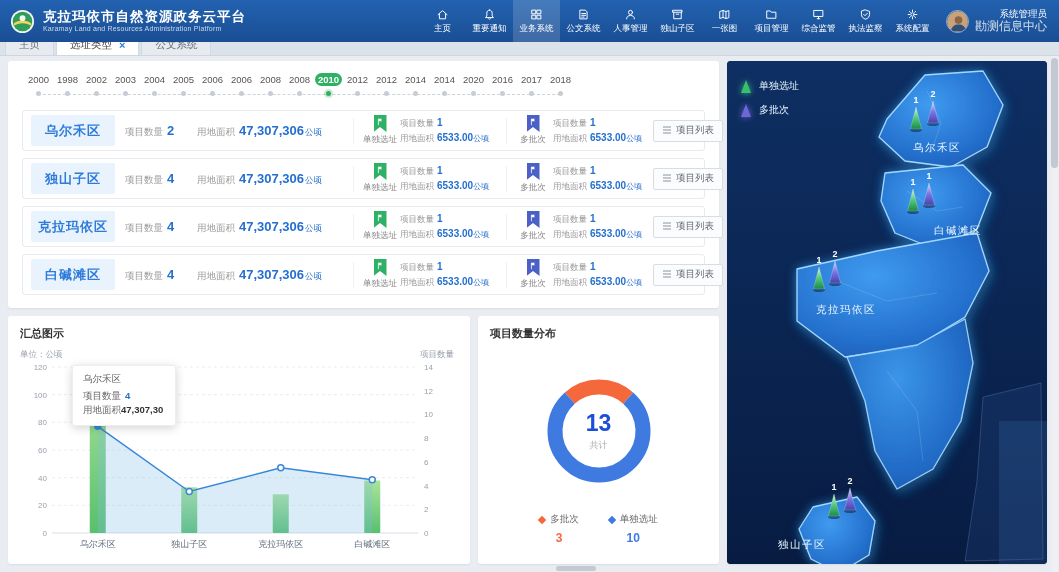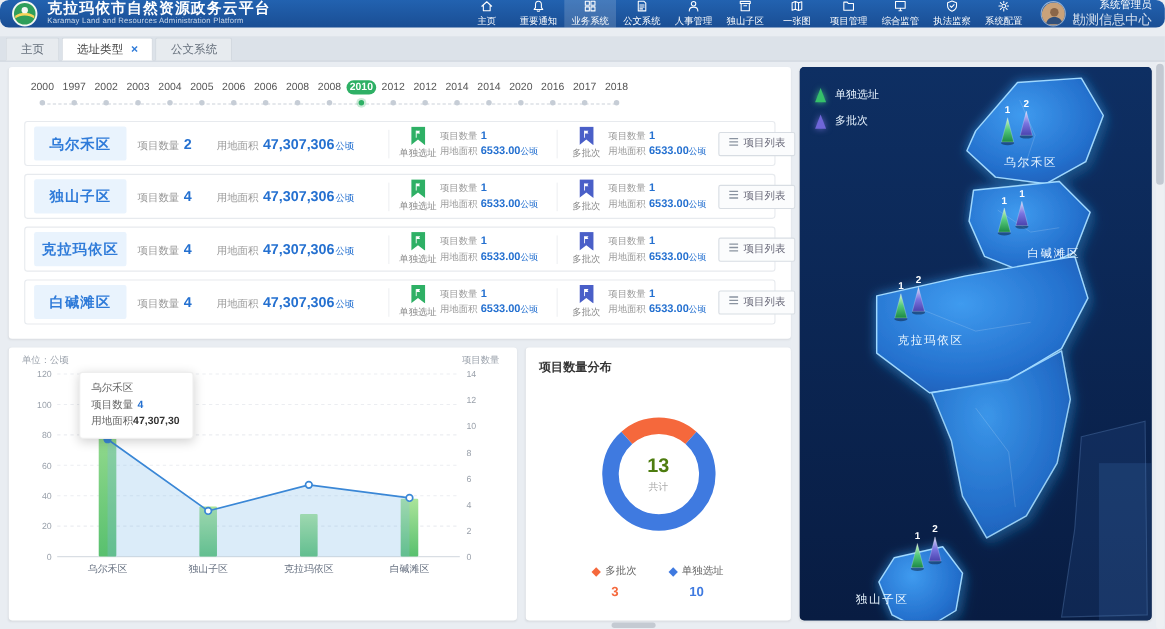--- a/index.html
+++ b/index.html
@@ -1,21 +1,21 @@
 <!DOCTYPE html>
 <html><head>
 <meta charset="utf-8">
 <style>
   * { margin:0; padding:0; box-sizing:border-box; }
   html,body { width:1059px; height:572px; overflow:hidden; }
   body { font-family:"Liberation Sans","DejaVu Sans",sans-serif; background:#e9edf2; position:relative; }
 
   
-  .app-header { position:absolute; top:0; left:0; right:0; height:25px;
-    background:linear-gradient(180deg,#2262b0,#1a4e94); display:flex; align-items:center; color:#fff; z-index:6;border-radius:8px; }
+  .app-header { position:absolute; top:0; left:0; right:0; height:42px;
+    background:linear-gradient(180deg,#2262b0,#1a4e94); display:flex; align-items:center; color:#fff; z-index:6; }
   .logo { margin-left:10px; display:flex; }
   .title-block { margin-left:8px; line-height:1.1; }
   .app-title { font-size:13.5px; font-weight:bold; letter-spacing:1px; }
   .app-subtitle { font-size:7px; opacity:.75; letter-spacing:.2px; }
   .main-nav { display:flex; margin-left:auto; height:100%; }
   .nav-item { width:47px; display:flex; flex-direction:column; align-items:center; justify-content:center; gap:2px; cursor:pointer; }
   .nav-item.active { background:rgba(255,255,255,.16); }
   .nav-ico svg { width:13px; height:13px; display:block; }
   .nav-ico svg * { stroke:#fff; fill:none; stroke-width:1.2; stroke-linecap:round; stroke-linejoin:round; }
   .nav-label { font-size:8.5px; white-space:nowrap; }
@@ -82,21 +82,21 @@
   .tooltip { position:absolute; left:64px; top:22px; background:#fff; border:1px solid #eee; border-radius:3px;
     box-shadow:0 2px 10px rgba(0,0,0,.18); padding:7px 10px; font-size:9.5px; color:#666; min-width:104px; z-index:3; }
   .tt-title { margin-bottom:3px; }
   .tt-line { line-height:1.5; }
   .tt-line b.blue { color:#2470d0; margin-left:4px; }
   .tt-line b.dark { color:#333; margin-left:0; }
 
   
   .donut-wrap { position:relative; width:132px; height:132px; margin:22px auto 0; }
   .donut-center { position:absolute; inset:0; display:flex; flex-direction:column; align-items:center; justify-content:center; gap:2px; }
-  .donut-num { font-size:18px; font-weight:bold; color:#4d7c0f; }
+  .donut-num { font-size:23px; font-weight:bold; color:#1d4ed8; }
   .donut-lab { font-size:9px; color:#aaa; }
   .donut-legend { display:flex; justify-content:center; gap:30px; margin-top:16px; }
   .leg-item { display:flex; flex-direction:column; align-items:center; gap:5px; cursor:pointer; }
   .leg-top { display:flex; align-items:center; gap:5px; font-size:9.5px; color:#666; }
   .leg-marker { width:6px; height:6px; transform:rotate(45deg); display:inline-block; }
   .leg-val { font-size:12px; font-weight:bold; }
 
   
   #map-svg { display:block; }
   svg text.mk-num { font-size:9px; fill:#fff; font-weight:bold; }
@@ -254,21 +254,21 @@
       <span class="tab-close">×</span>
     </div>
     <div class="tab">
       <span>公文系统</span>
     </div>
   </div>
 
 <div class="card" id="list-card">
   <div class="years-row">
       <div class="year-item"><span class="yr">2000</span></div>
-      <div class="year-item"><span class="yr">1997</span></div>
+      <div class="year-item"><span class="yr">1998</span></div>
       <div class="year-item"><span class="yr">2002</span></div>
       <div class="year-item"><span class="yr">2003</span></div>
       <div class="year-item"><span class="yr">2004</span></div>
       <div class="year-item"><span class="yr">2005</span></div>
       <div class="year-item"><span class="yr">2006</span></div>
       <div class="year-item"><span class="yr">2006</span></div>
       <div class="year-item"><span class="yr">2008</span></div>
       <div class="year-item"><span class="yr">2008</span></div>
       <div class="year-item active"><span class="yr">2010</span></div>
       <div class="year-item"><span class="yr">2012</span></div>
@@ -493,20 +493,21 @@
           <span><svg viewBox="0 0 10 10" width="10" height="10">
               <path d="M1 2 H9 M1 5 H9 M1 8 H9" stroke="#8a93a0" stroke-width="1.2"></path>
             </svg></span>
           <span>项目列表</span>
         </button>
       </div>
     </div>
 </div>
 
 <div class="card" id="chart-card">
+  <div class="card-title">汇总图示</div>
   <div id="combo-wrap">
     <svg width="438" height="206" viewBox="0 0 438 206">
       <defs>
         <linearGradient id="barGrad" x1="0" y1="0" x2="0" y2="1">
           <stop offset="0" stop-color="#abe49a"></stop>
             <stop offset="1" stop-color="#58c06e"></stop>
         </linearGradient>
       </defs>
     <line x1="34" x2="400" y1="22" y2="22" stroke="#ebedf1" stroke-dasharray="3 3"></line>
         <text x="29" y="25" text-anchor="end" class="tick">120</text>

